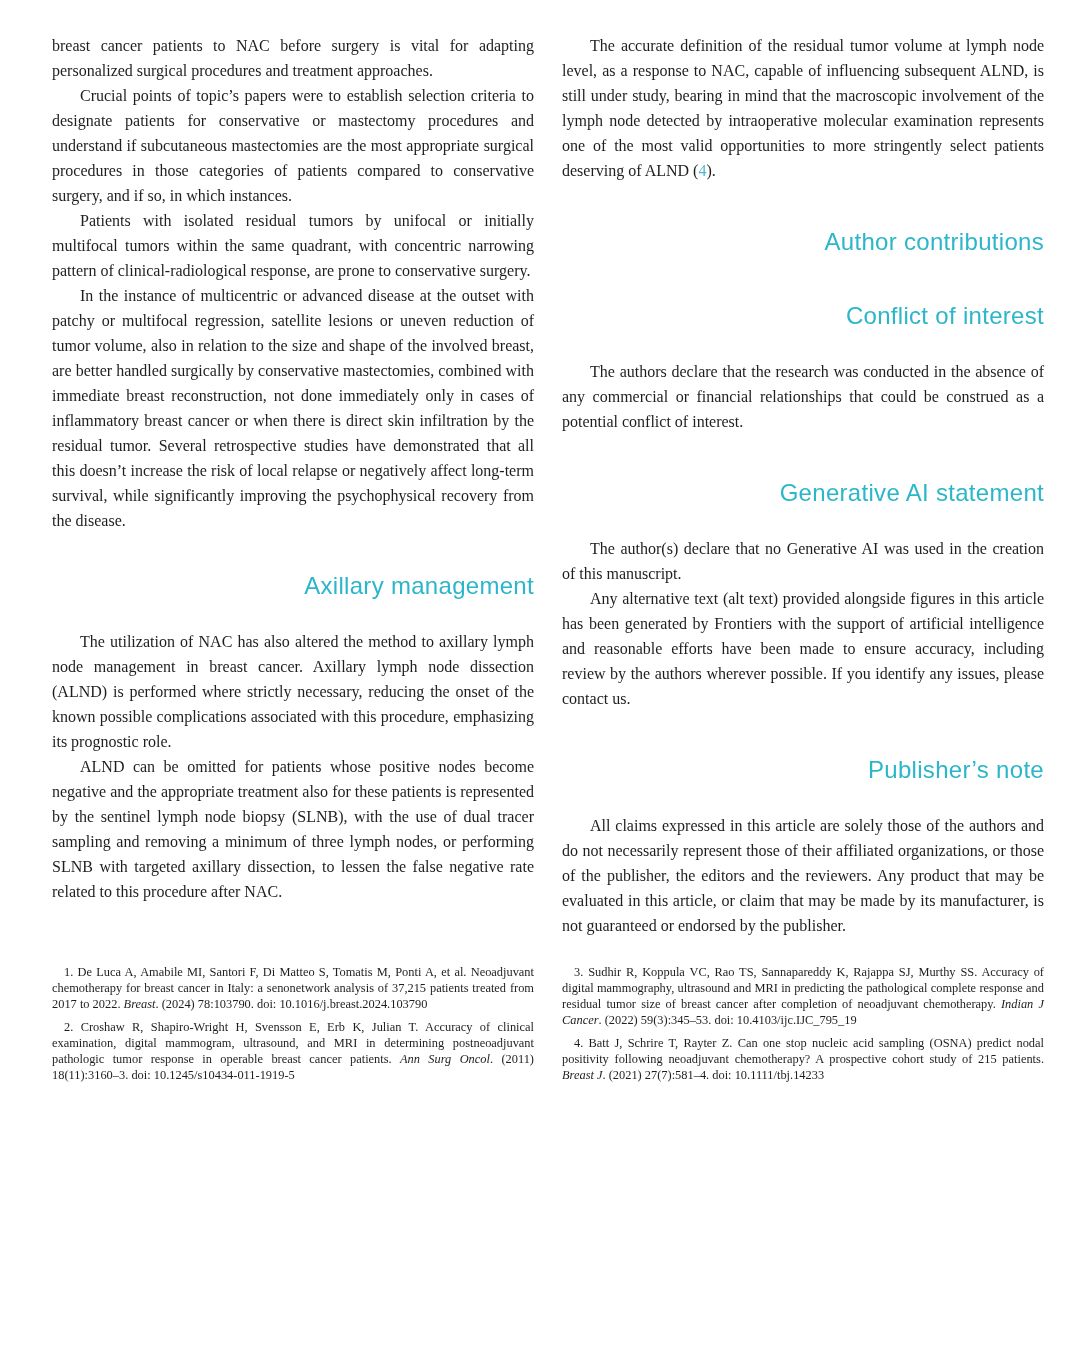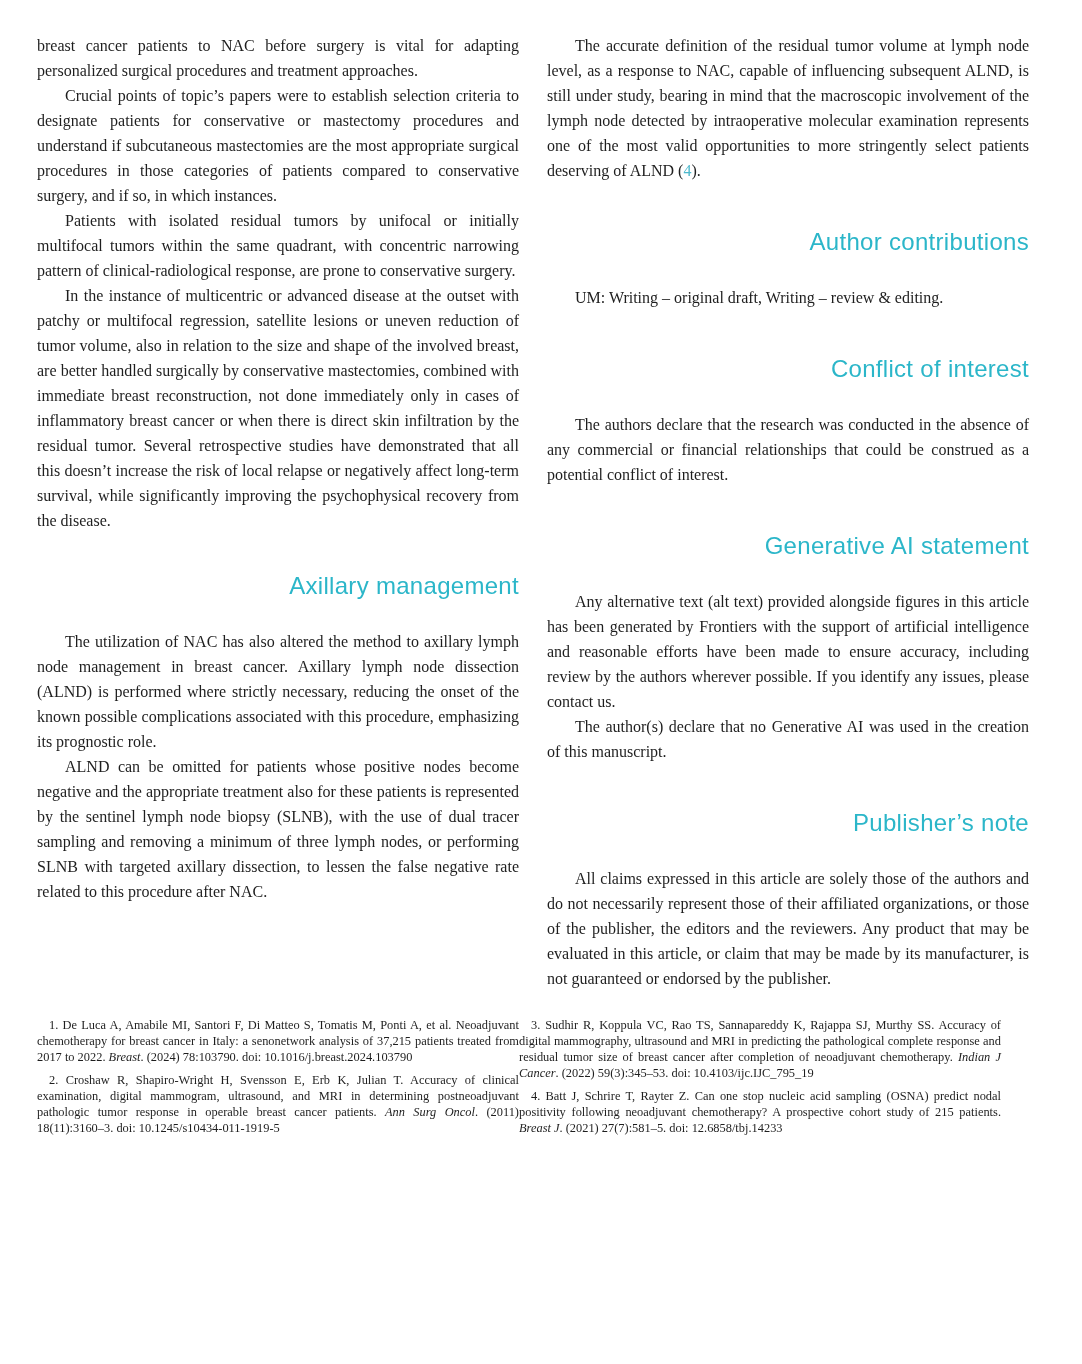--- a/index.html
+++ b/index.html
@@ -4,21 +4,21 @@
 <style>
   * { box-sizing: border-box; }
   html, body { margin: 0; padding: 0; background: #ffffff; }
   body {
     width: 1082px; height: 1364px; overflow: hidden;
     font-family: "Liberation Serif", serif;
     color: #1e1e1e;
   }
   .page {
     width: 1082px; height: 1364px;
-    padding: 33px 52px 0 37px;
+    padding: 33px 52px 0 52px;
   }
   .columns { display: flex; gap: 28px; }
   .col { width: 482px; flex: 0 0 482px; }
 
   p.body {
     margin: 0;
     font-size: 16px;
     line-height: 25px;
     text-align: justify;
     text-indent: 28px;
@@ -38,21 +38,21 @@
   h2.sec.axillary { margin-top: 38px; }
 
   a.cite {
     color: var(--link, #4db9cd);
     text-decoration: none;
     cursor: pointer;
   }
 
   .references { margin-top: 26px; }
   .references h2.sec { margin: 0 0 28px 0; }
-  .ref-cols { display: flex; }
+  .ref-cols { display: flex; gap: 28px; }
   p.ref {
     margin: 0;
     font-size: 12.4px;
     line-height: 16px;
     text-align: justify;
     text-indent: 12px;
   }
   p.ref + p.ref { margin-top: 7px; }
   .journal { font-style: italic; }
 </style>
@@ -71,45 +71,44 @@
 
       <h2 class="sec axillary">Axillary management</h2>
       <p class="body">The utilization of NAC has also altered the method to axillary lymph node management in breast cancer. Axillary lymph node dissection (ALND) is performed where strictly necessary, reducing the onset of the known possible complications associated with this procedure, emphasizing its prognostic role.</p>
       <p class="body">ALND can be omitted for patients whose positive nodes become negative and the appropriate treatment also for these patients is represented by the sentinel lymph node biopsy (SLNB), with the use of dual tracer sampling and removing a minimum of three lymph nodes, or performing SLNB with targeted axillary dissection, to lessen the false negative rate related to this procedure after NAC.</p>
     </div>
 
     <div class="col">
       <p class="body"><span>The accurate definition of the residual tumor volume at lymph node level, as a response to NAC, capable of influencing subsequent ALND, is still under study, bearing in mind that the macroscopic involvement of the lymph node detected by intraoperative molecular examination represents one of the most valid opportunities to more stringently select patients deserving of ALND (</span><a class="cite">4</a><span>).</span></p>
 
       <h2 class="sec">Author contributions</h2>
-      <p class="body">UM: Writing – original draft, Writing – review &amp; editing.</p>
 
       <h2 class="sec">Conflict of interest</h2>
       <p class="body">The authors declare that the research was conducted in the absence of any commercial or financial relationships that could be construed as a potential conflict of interest.</p>
 
       <h2 class="sec">Generative AI statement</h2>
+      <p class="body">The author(s) declare that no Generative AI was used in the creation of this manuscript.</p>
       <p class="body">Any alternative text (alt text) provided alongside figures in this article has been generated by Frontiers with the support of artificial intelligence and reasonable efforts have been made to ensure accuracy, including review by the authors wherever possible. If you identify any issues, please contact us.</p>
-      <p class="body">The author(s) declare that no Generative AI was used in the creation of this manuscript.</p>
 
       <h2 class="sec">Publisher’s note</h2>
       <p class="body">All claims expressed in this article are solely those of the authors and do not necessarily represent those of their affiliated organizations, or those of the publisher, the editors and the reviewers. Any product that may be evaluated in this article, or claim that may be made by its manufacturer, is not guaranteed or endorsed by the publisher.</p>
     </div>
 
   </div>
 
   <div class="references">
 
     <div class="ref-cols">
 
       <div class="col">
         <p class="ref"><span class="ref-num">1.</span> <span>De Luca A, Amabile MI, Santori F, Di Matteo S, Tomatis M, Ponti A, et al. Neoadjuvant chemotherapy for breast cancer in Italy: a senonetwork analysis of 37,215 patients treated from 2017 to 2022. </span><span class="journal">Breast</span><span>. (2024) 78:103790. doi: 10.1016/j.breast.2024.103790</span></p>
         <p class="ref"><span class="ref-num">2.</span> <span>Croshaw R, Shapiro-Wright H, Svensson E, Erb K, Julian T. Accuracy of clinical examination, digital mammogram, ultrasound, and MRI in determining postneoadjuvant pathologic tumor response in operable breast cancer patients. </span><span class="journal">Ann Surg Oncol</span><span>. (2011) 18(11):3160–3. doi: 10.1245/s10434-011-1919-5</span></p>
       </div>
 
       <div class="col">
         <p class="ref"><span class="ref-num">3.</span> <span>Sudhir R, Koppula VC, Rao TS, Sannapareddy K, Rajappa SJ, Murthy SS. Accuracy of digital mammography, ultrasound and MRI in predicting the pathological complete response and residual tumor size of breast cancer after completion of neoadjuvant chemotherapy. </span><span class="journal">Indian J Cancer</span><span>. (2022) 59(3):345–53. doi: 10.4103/ijc.IJC_795_19</span></p>
-        <p class="ref"><span class="ref-num">4.</span> <span>Batt J, Schrire T, Rayter Z. Can one stop nucleic acid sampling (OSNA) predict nodal positivity following neoadjuvant chemotherapy? A prospective cohort study of 215 patients. </span><span class="journal">Breast J</span><span>. (2021) 27(7):581–5. doi: 12.6858/tbj.14233</span></p>
+        <p class="ref"><span class="ref-num">4.</span> <span>Batt J, Schrire T, Rayter Z. Can one stop nucleic acid sampling (OSNA) predict nodal positivity following neoadjuvant chemotherapy? A prospective cohort study of 215 patients. </span><span class="journal">Breast J</span><span>. (2021) 27(7):581–4. doi: 10.1111/tbj.14233</span></p>
       </div>
 
     </div>
   </div>
 
 </div>
 
 </body></html>

